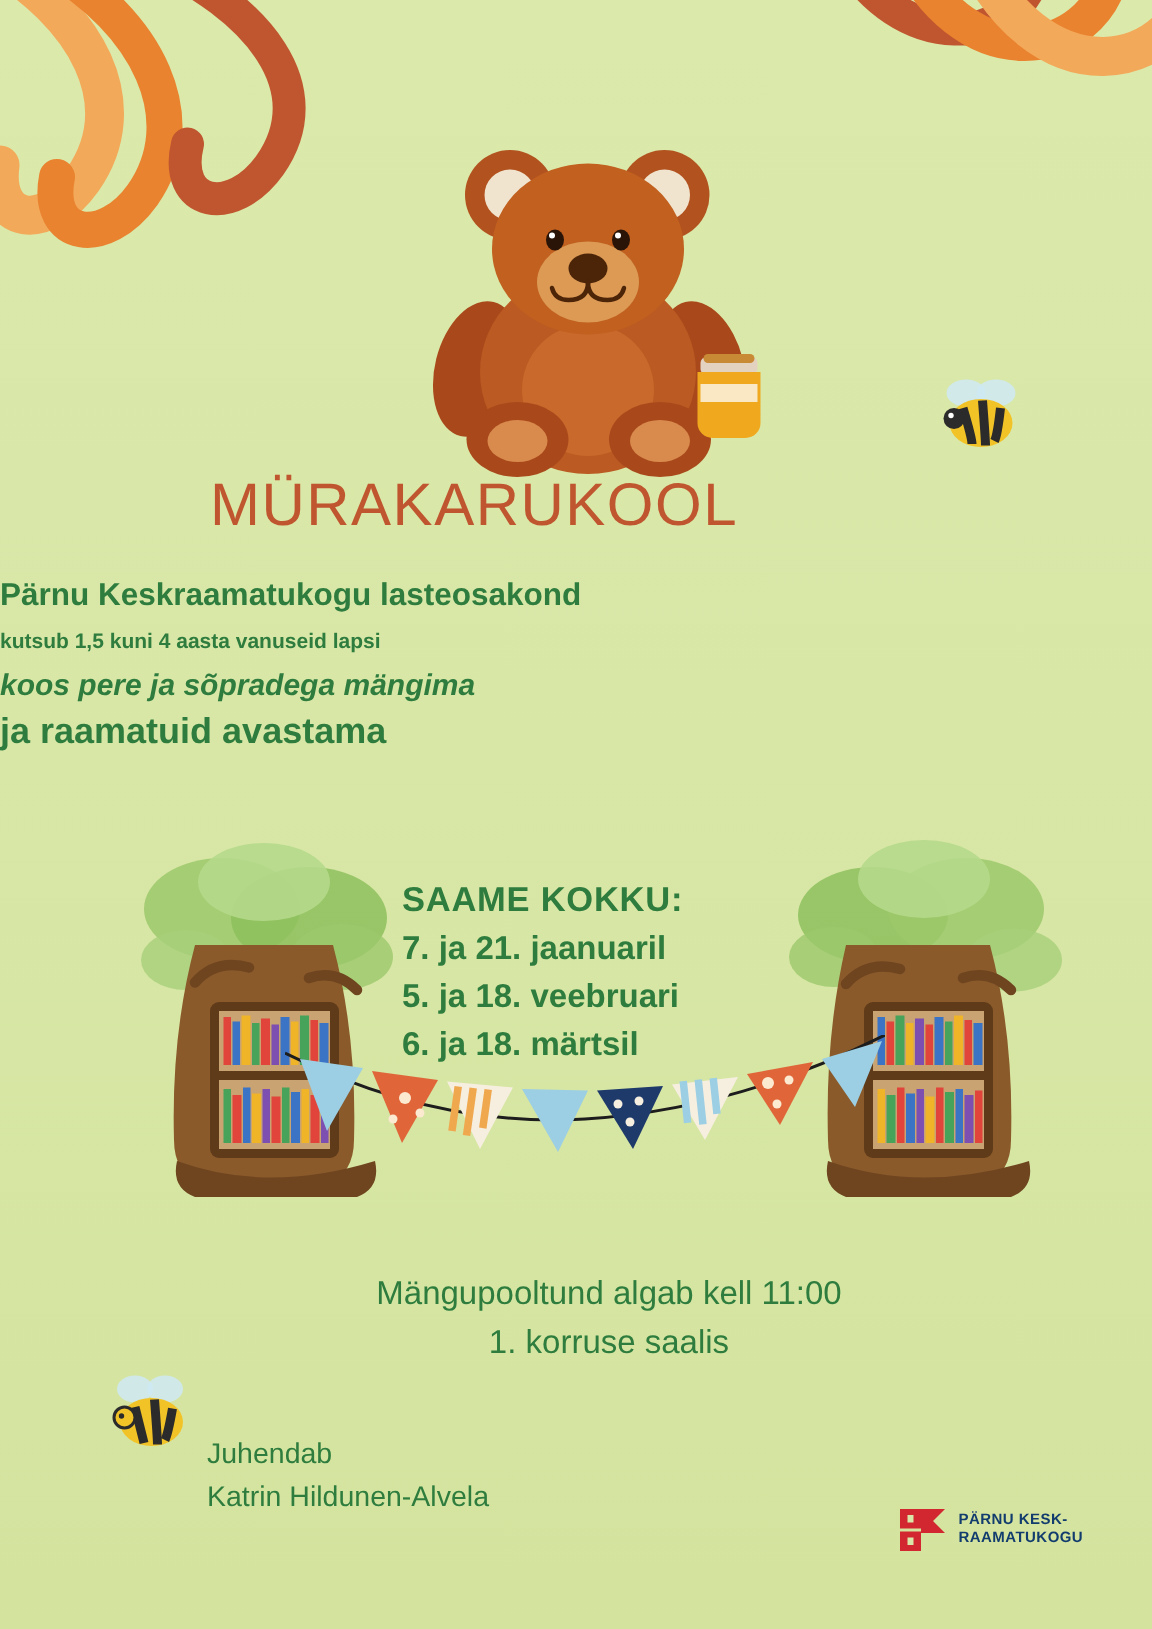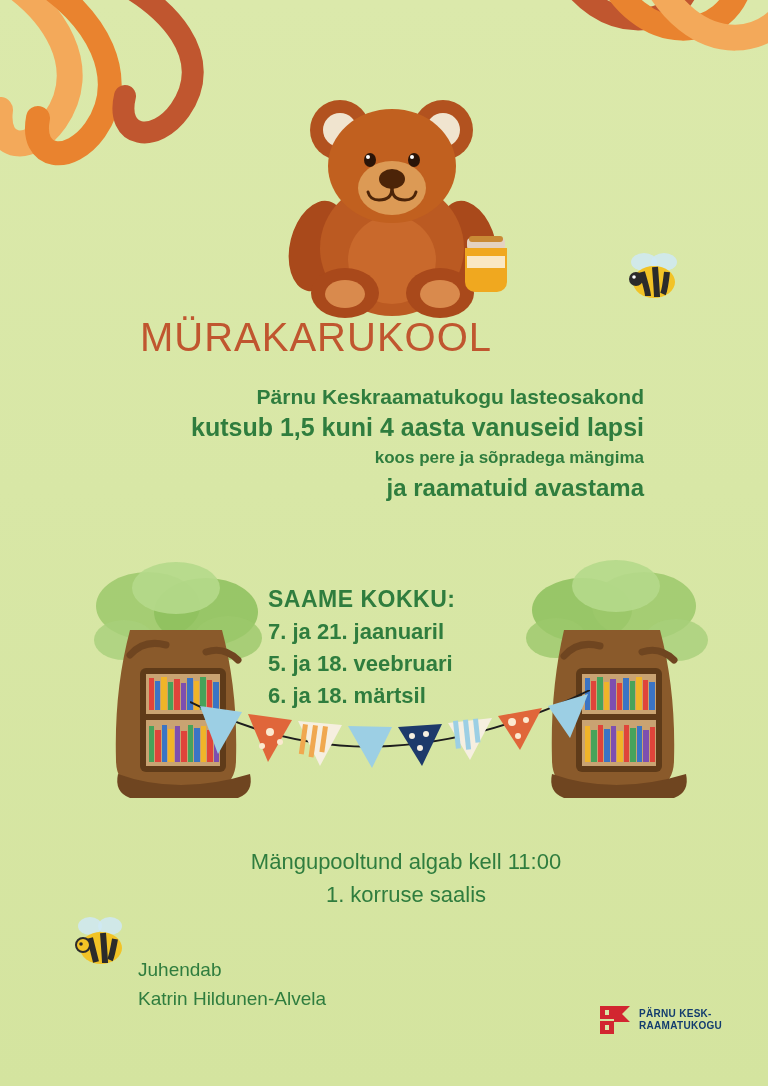--- a/index.html
+++ b/index.html
@@ -54,27 +54,27 @@
     color: #c0562f;
     font-weight: 400;
   }
 
   
   .intro {
     position: absolute;
     top: 382px;
     left: 0;
     width: 644px;
-    text-align: right;
+    text-align: left;
     color: #2f7d3e;
     font-weight: bold;
   }
   .intro .l1 { font-size: 21px; line-height: 30px; }
-  .intro .l2 { font-size: 25px; line-height: 30px; }
-  .intro .l3 { font-size: 17px; line-height: 31px; }
+  .intro .l2 { font-size: 14px; line-height: 30px; }
+  .intro .l3 { font-size: 20px; line-height: 31px; font-style: italic; }
   .intro .l4 { font-size: 24px; line-height: 30px; }
 
   
   .dates {
     position: absolute;
     top: 583px;
     left: 268px;
     color: #2f7d3e;
     font-weight: bold;
     text-align: left;

